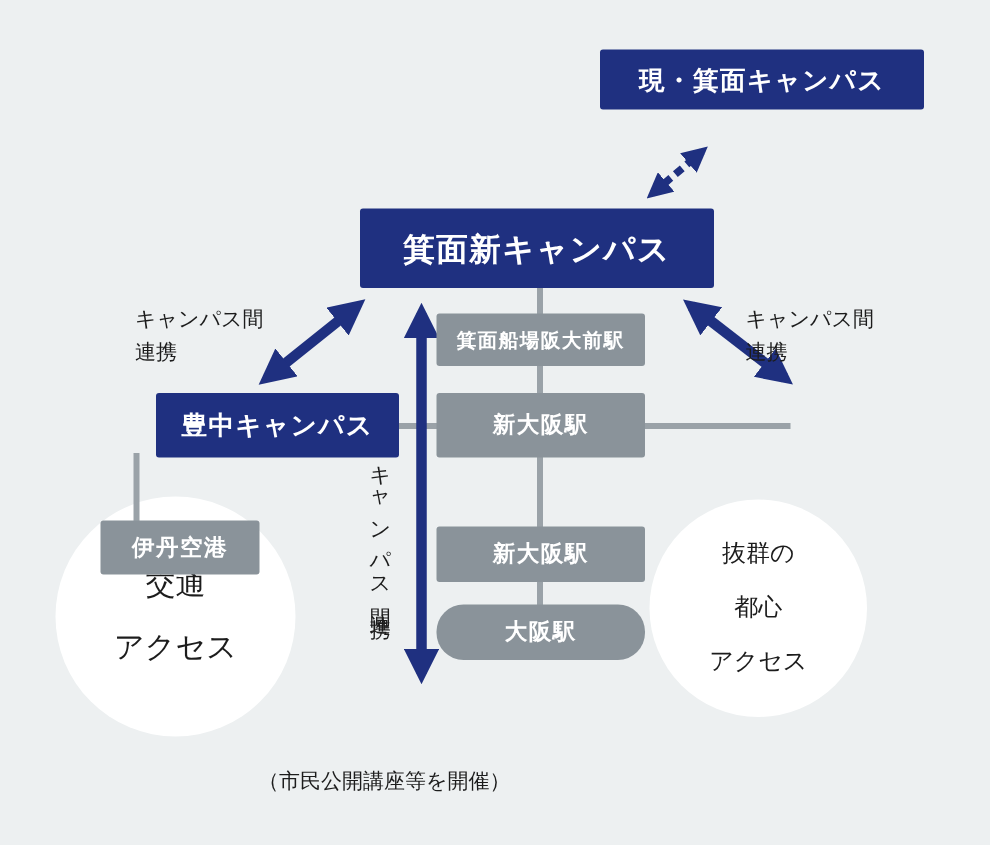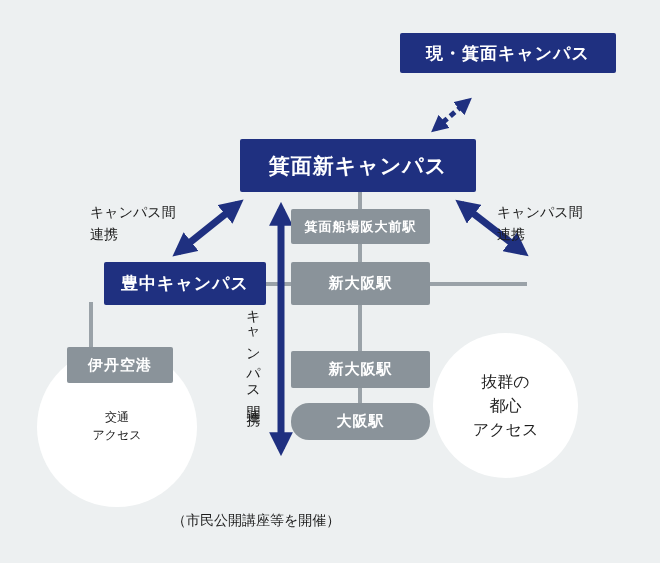--- a/index.html
+++ b/index.html
@@ -14,21 +14,21 @@
     letter-spacing:1px;
   }
   .box-gray{
     background:#8a939a;color:#fff;font-weight:bold;border-radius:2px;
     display:flex;align-items:center;justify-content:center;z-index:3;
     letter-spacing:1px;
   }
   .circle{
     background:#ffffff;border-radius:50%;color:#1c1c1c;z-index:1;
     display:flex;flex-direction:column;align-items:center;justify-content:center;
-    text-align:center;line-height:1.5;
+    text-align:center;line-height:1.5;gap:12px;
   }
   .txt{color:#1c1c1c;z-index:3;text-align:left;}
   svg.layer{position:absolute;left:0;top:0;z-index:2;}
 
   #b-current{left:400px;top:33px;width:216px;height:40px;font-size:17px;}
   #b-new{left:240px;top:139px;width:236px;height:53px;font-size:21px;}
   #s-semba{left:291px;top:209px;width:139px;height:35px;font-size:13px;}
   #s-senri{left:291px;top:262px;width:139px;height:43px;font-size:15px;}
   #b-toyonaka{left:104px;top:262px;width:162px;height:43px;font-size:17px;}
   #b-suita{left:447px;top:262px;width:162px;height:43px;font-size:17px;}
@@ -39,21 +39,21 @@
 
   #lbl-left{left:90px;top:202px;width:122px;font-size:14px;line-height:1.55;}
   #lbl-right{left:497px;top:202px;width:122px;font-size:14px;line-height:1.55;}
   #lbl-vert{
     left:245px;top:300px;height:172px;font-size:14px;
     writing-mode:vertical-rl;text-orientation:upright;letter-spacing:3px;
     color:#1c1c1c;z-index:3;
   }
   #caption{left:172px;top:512px;width:250px;font-size:14px;}
 
-  #circle-left{left:37px;top:347px;width:160px;height:160px;font-size:12px;font-family:Liberation Mono, monospace;}
+  #circle-left{left:37px;top:331px;width:160px;height:160px;font-size:20px;}
   #circle-right{left:433px;top:333px;width:145px;height:145px;font-size:16px;}
 </style>
 </head>
 <body>
 
 <div id="canvas">
 
   <div class="abs circle" id="circle-left">
     <span>交通</span>
     <span>アクセス</span>

